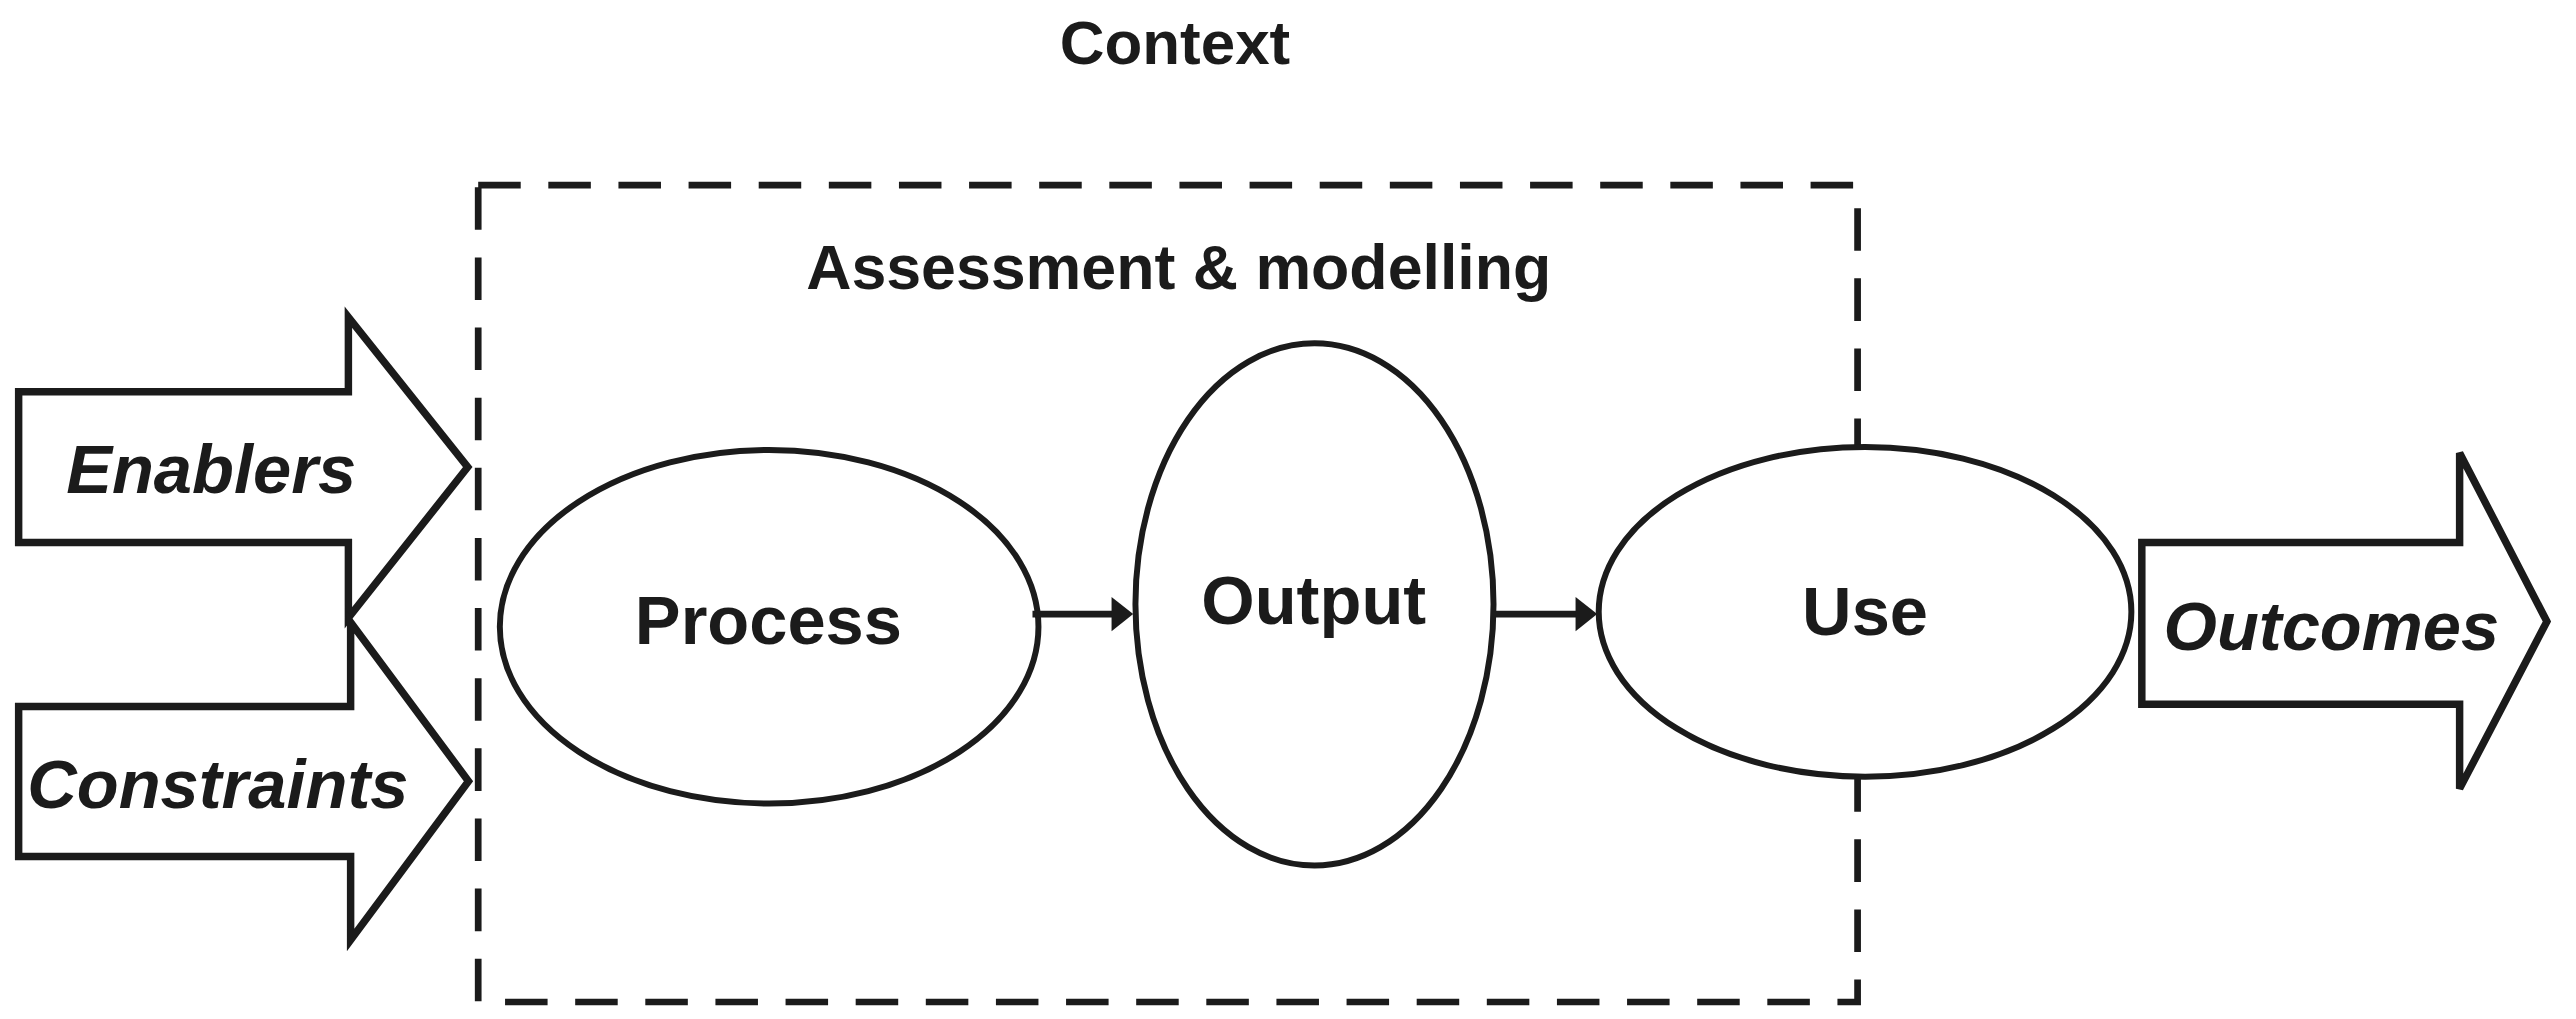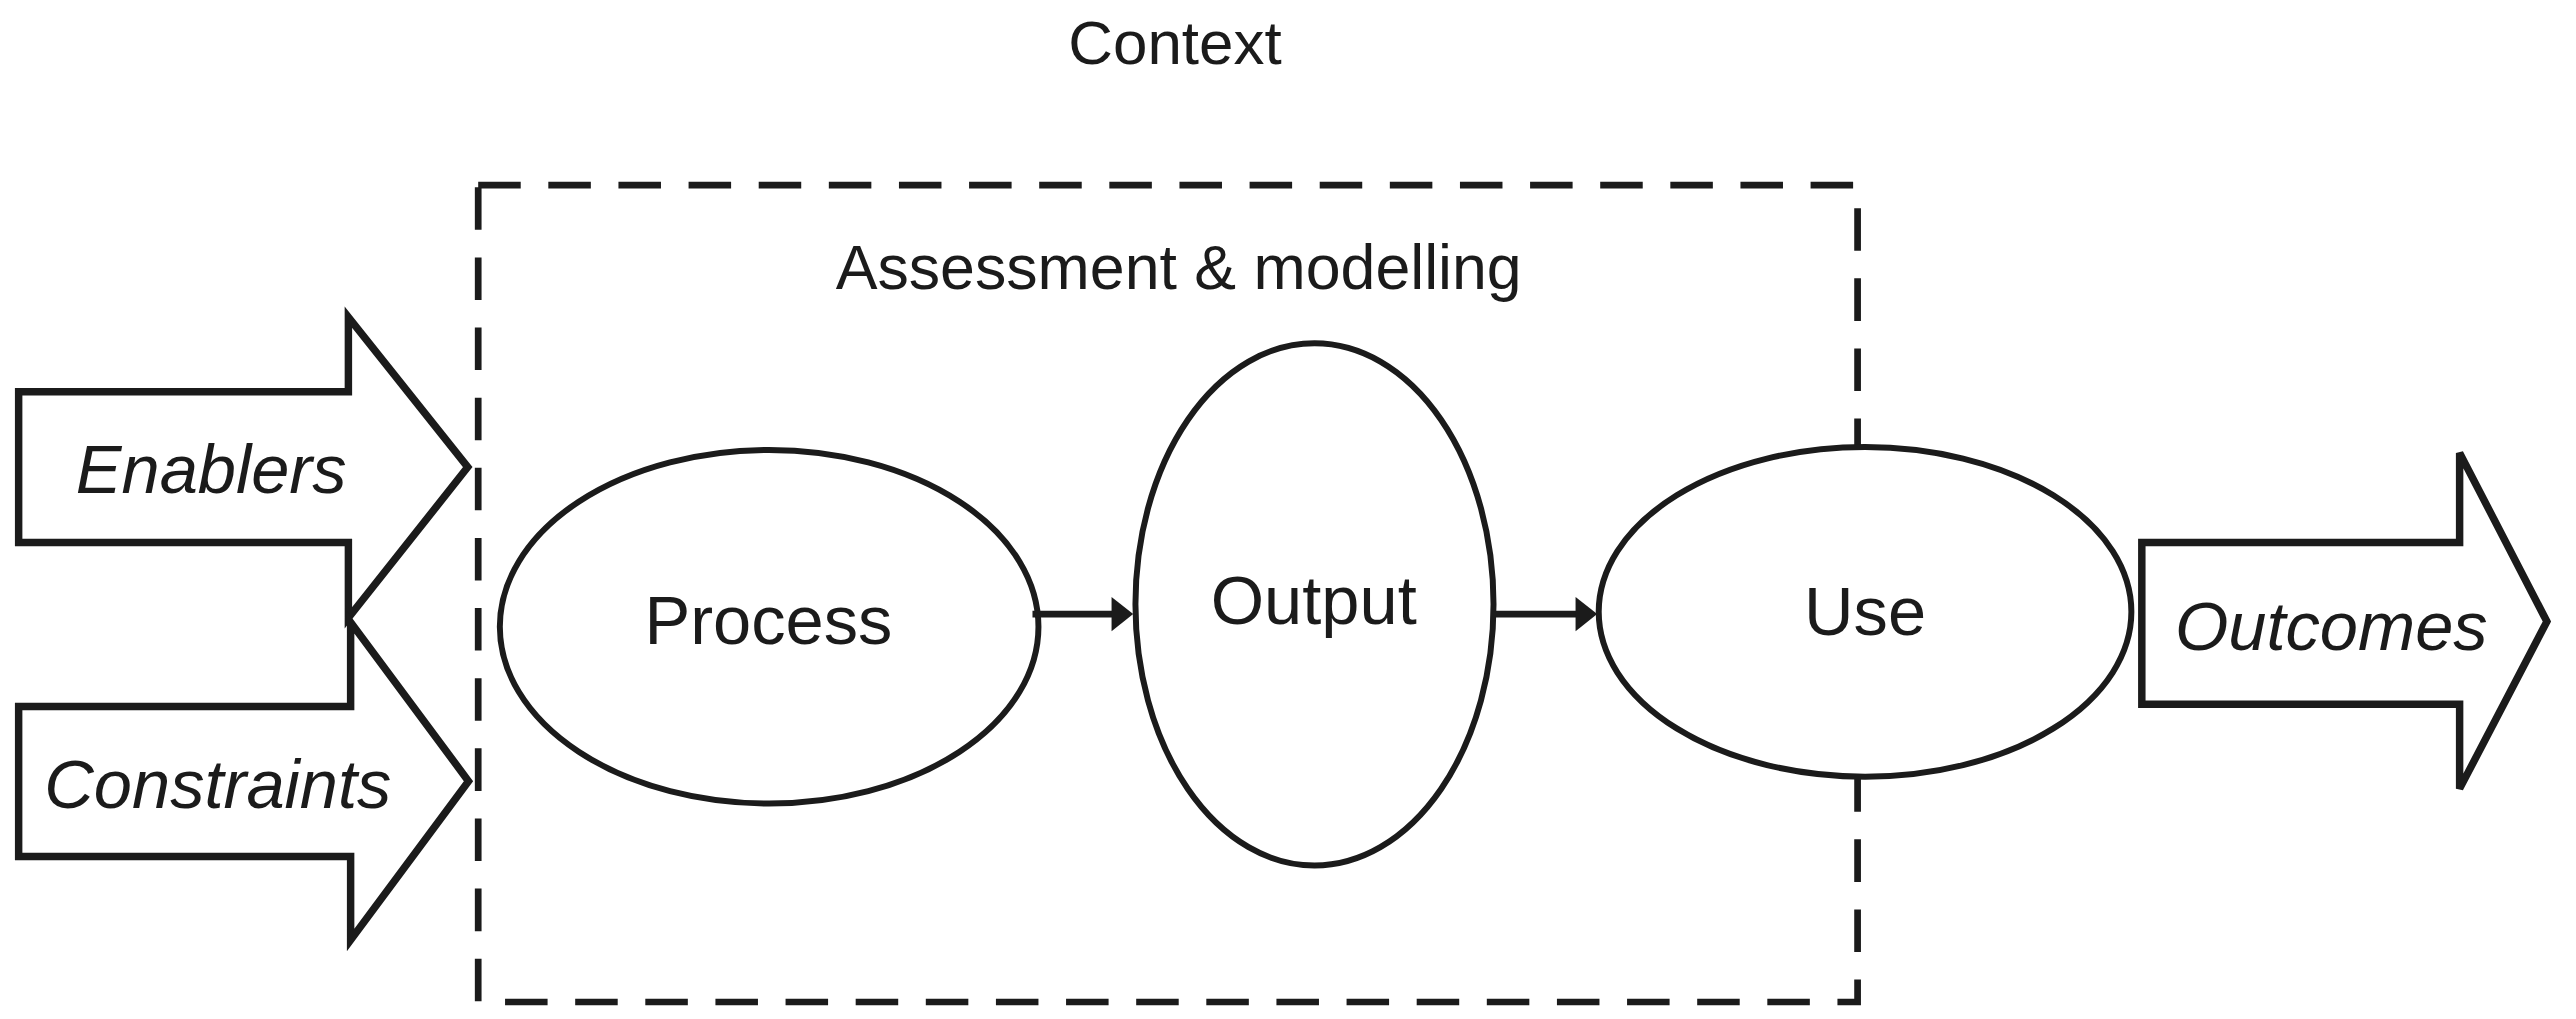--- a/index.html
+++ b/index.html
@@ -11,20 +11,21 @@
     margin:0;
     padding:0;
     background:var(--bg);
   }
   .stage{
     position:relative;
     width:2576px;
     height:1020px;
     background:var(--bg);
     font-family:"Liberation Sans", sans-serif;
+    font-weight:bold;
   }
   svg{display:block;width:100%;height:100%;}
 
   .shape{
     fill:var(--bg);
     stroke:var(--line);
     stroke-width:8;
   }
   .ellipse-node{stroke-width:8;}
   .dashed-box{

